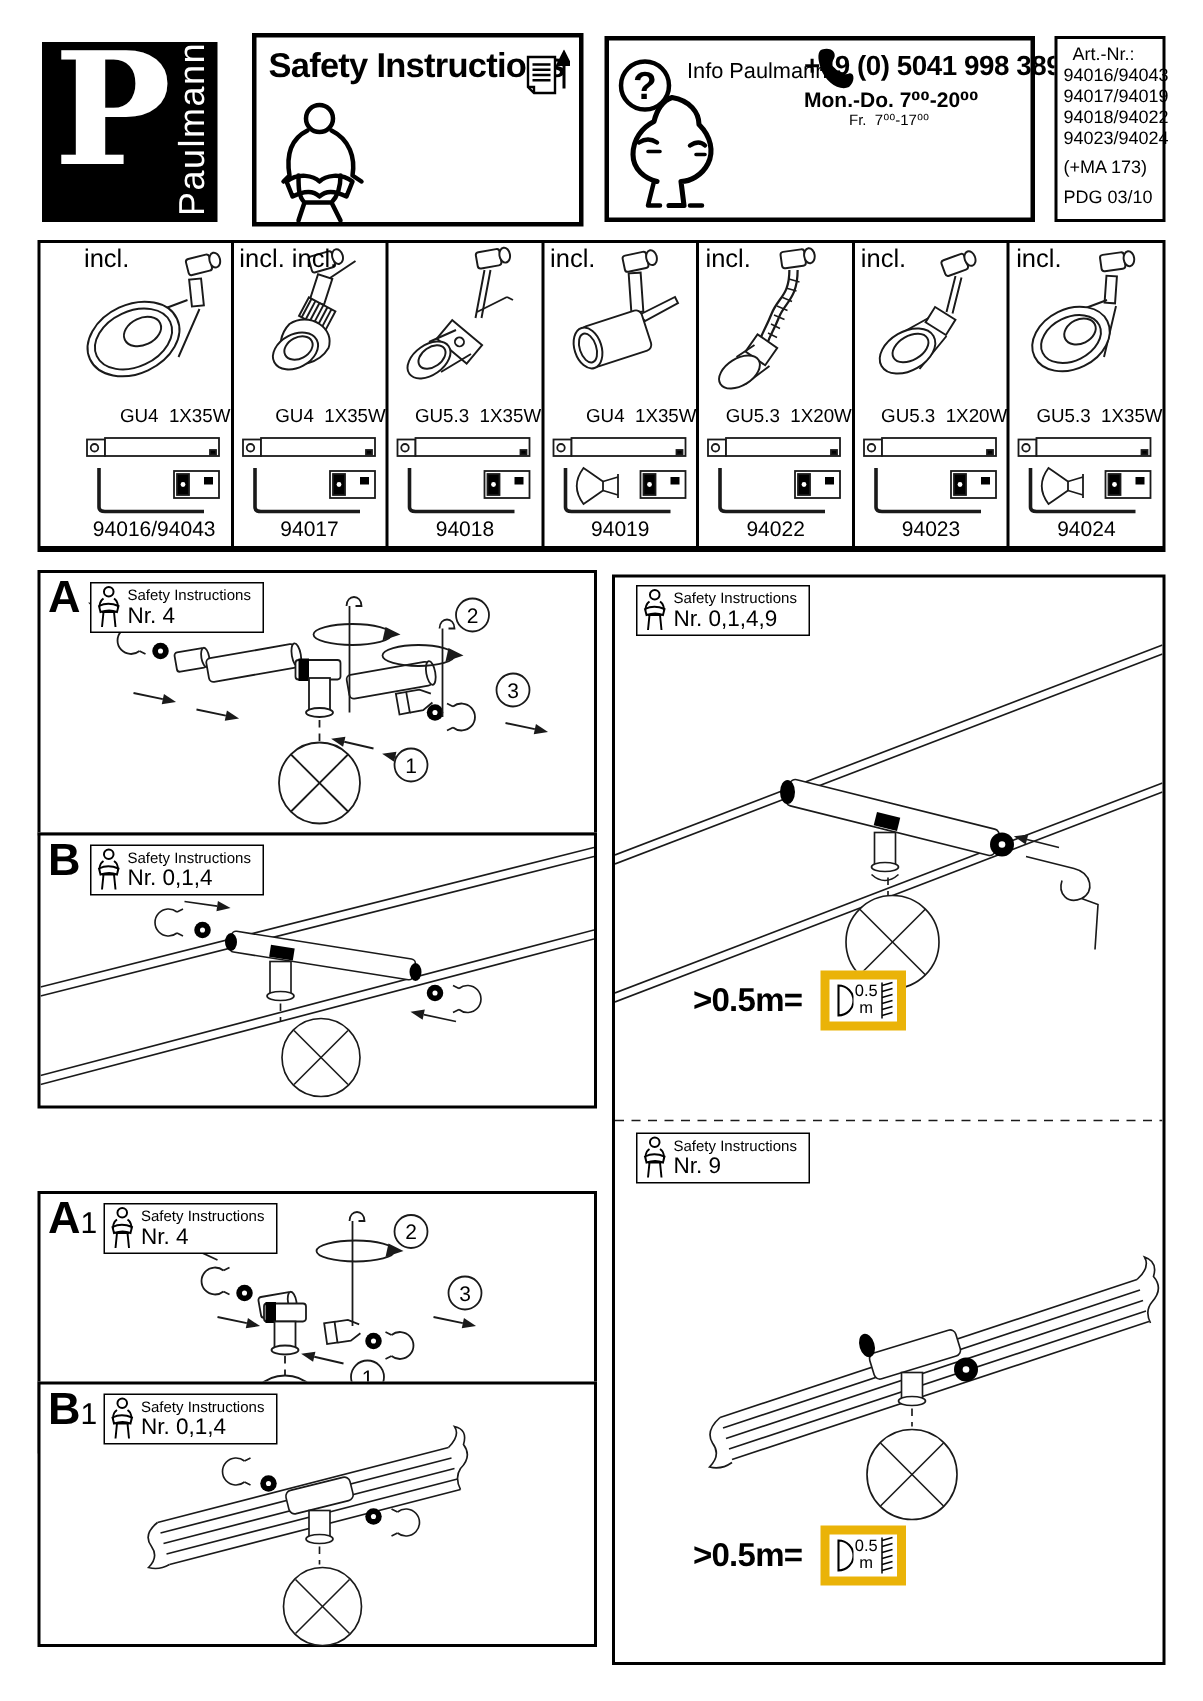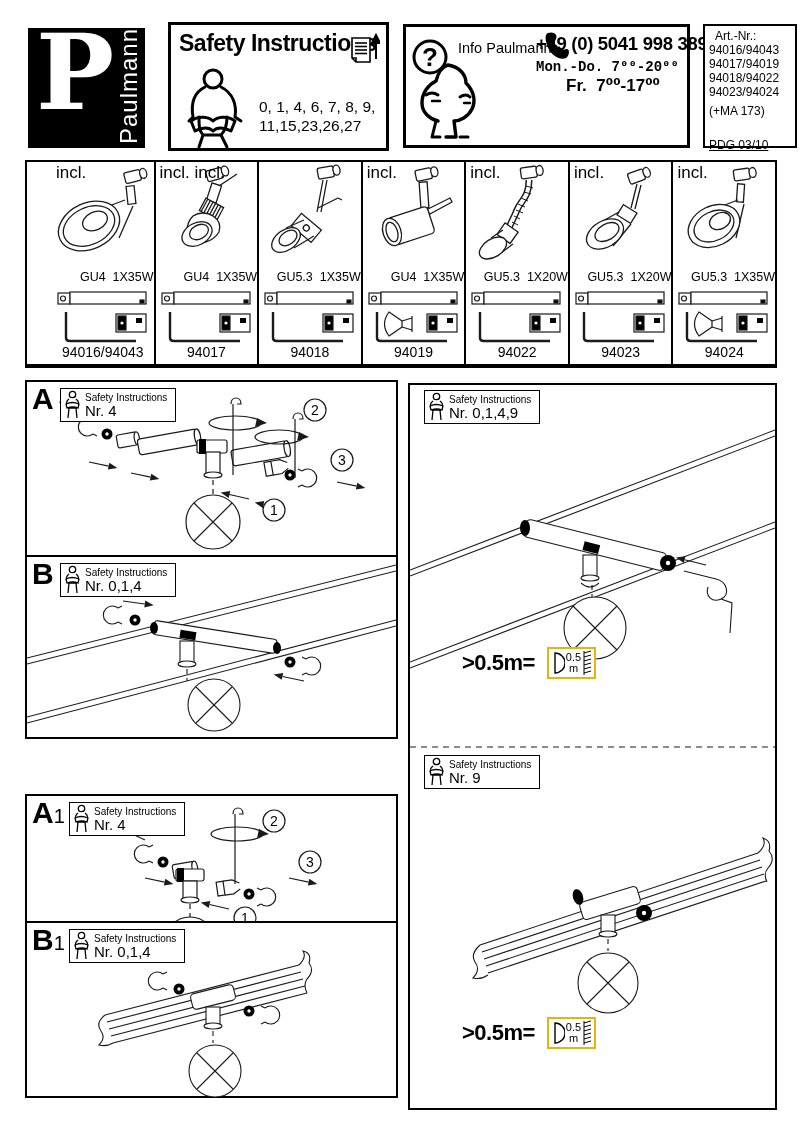--- a/index.html
+++ b/index.html
@@ -27,29 +27,29 @@
   .safety-title { position:absolute; left:8px; top:5px; font-size:23px; font-weight:bold; letter-spacing:-0.5px; }
   .doc-icon { position:absolute; right:6px; top:8px; }
   .reader-icon { position:absolute; left:8px; top:40px; }
   .safety-nums { position:absolute; left:88px; top:72px; font-size:15.5px; line-height:1.25; }
 
   .hotline-box { left:403px; top:24px; width:287px; height:124px; border:3px solid #000; background:#fff; }
   .qperson-icon { position:absolute; left:4px; top:8px; }
   .hotline-label { position:absolute; left:52px; top:13px; font-size:14.5px; }
   .phone-icon { position:absolute; left:138px; top:4px; }
   .hot-phone { position:absolute; left:130px; top:6px; font-size:18.5px; font-weight:bold; letter-spacing:-0.3px; white-space:pre; }
-  .hot-hours1 { position:absolute; left:130px; top:31px; font-size:14px; font-weight:bold; white-space:pre;font-family:Liberation Mono, monospace; }
-  .hot-hours2 { position:absolute; left:160px; top:48px; font-size:17px; font-weight:bold; white-space:pre; }
+  .hot-hours1 { position:absolute; left:130px; top:31px; font-size:14px; font-weight:bold; white-space:pre; }
+  .hot-hours2 { position:absolute; left:160px; top:48px; font-size:10px; font-weight:normal; white-space:pre; }
   .hot-addr { position:absolute; left:130px; top:70px; font-size:15px; line-height:1.15; }
 
-  .art-box { left:703px; top:24px; width:94px; height:124px; border:2px solid #000; background:#fff;
+  .art-box { left:703px; top:24px; width:74px; height:124px; border:2px solid #000; background:#fff;
     font-size:12px; line-height:14px; padding:3px 2px 0 4px; }
   .art-box div { white-space:nowrap; }
   .art-extra { margin-top:5px; }
-  .art-code { margin-top:20px;text-decoration:underline; }
+  .art-code { margin-top:6px; }
 
   
   .products { left:25px; top:160px; width:752px; height:208px; display:flex;
     border:2px solid #000; border-bottom-width:4px; background:#fff;padding-left:25px; }
   .pcell { flex:1 1 0; position:relative; border-right:2px solid #000; }
   .pcell:last-child { border-right:none; }
   .incl { position:absolute; left:4px; top:1px; font-size:17px; z-index:2; white-space:pre; }
   .pdraw { position:absolute; left:1px; top:2px; }
   .spec { position:absolute; left:0; top:108px; width:100%; text-align:right; font-size:12.5px; white-space:pre; }
   .acc { position:absolute; left:4px; top:126px; }
@@ -69,21 +69,21 @@
   .safety-tag { position:absolute; display:flex; align-items:center; gap:4px;
     border:1.5px solid #000; background:#fff; padding:1px 8px 1px 3px; z-index:3; }
   .st-texts { display:flex; flex-direction:column; }
   .st-title { font-size:10px; white-space:nowrap; }
   .st-nr { font-size:15px; white-space:nowrap; margin-top:-1px; }
 
   .pan-svg { position:absolute; left:0; top:0; }
 
   .distance { position:absolute; display:flex; align-items:center; gap:12px; z-index:3; }
   .dist-text { font-size:22px; font-weight:bold; letter-spacing:-0.5px; }
-  .dist-box { display:flex; align-items:center; border:2px solid #eab308; padding:1px 2px; gap:1px; background:#fff; }
+  .dist-box { display:flex; align-items:center; border:6px solid #eab308; padding:1px 2px; gap:1px; background:#fff; }
   .dist-vals { display:flex; flex-direction:column; align-items:center; line-height:1; }
   .dist-v { font-size:11px; }
   .dist-u { font-size:11px; }
 </style>
 </head>
 <body>
 
 <div class="abs logo-box">
   <div class="logo-p">P</div>
   <div class="logo-brand">Paulmann</div>
@@ -108,24 +108,20 @@
     </g>
   </svg>
   <svg class="reader-icon" width="74" height="86" viewBox="0 0 74 86">
     <g stroke="#000" stroke-width="3" fill="none" stroke-linejoin="round" stroke-linecap="round">
       <circle cx="34" cy="14" r="9"></circle>
       <path d="M26,22 C14,28 12,40 14,52 L10,56 M42,22 C54,28 58,40 56,52 L62,56"></path>
       <path d="M20,52 C20,60 20,66 24,70 L20,82 M48,52 C48,60 46,66 42,70 L48,82 M24,70 h18"></path>
       <path d="M12,56 C20,50 30,52 34,56 C38,52 48,50 56,56 L52,66 C44,62 38,62 34,66 C30,62 24,62 16,66 Z"></path>
     </g>
   </svg>
-  <div class="safety-nums">
-    <div>0, 1, 4, 6, 7, 8, 9,</div>
-    <div>11,15,23,26,27</div>
-  </div>
 </div>
 
 <div class="abs hotline-box">
   <svg class="qperson-icon" width="86" height="112" viewBox="0 0 86 112">
     <g stroke="#000" fill="none" stroke-linecap="round" stroke-linejoin="round">
       <circle cx="20" cy="22" r="16" stroke-width="3"></circle>
       <text x="20" y="31" text-anchor="middle" font-size="26" font-weight="bold" fill="#000" stroke="none" font-family="Liberation Sans, sans-serif">?</text>
       <path stroke-width="3.4" d="M38,30 C50,32 56,40 56,48 C64,56 66,66 62,74 C58,82 50,86 44,86 L46,102 L36,102 M28,86 C20,84 12,78 12,68 C12,58 18,50 26,46 C28,38 32,32 38,30"></path>
       <path stroke-width="3" d="M30,102 h-8 l4,-16 M50,102 h8"></path>
       <path stroke-width="3" d="M16,60 q6,-4 12,0 M50,62 q6,-4 10,0"></path>

